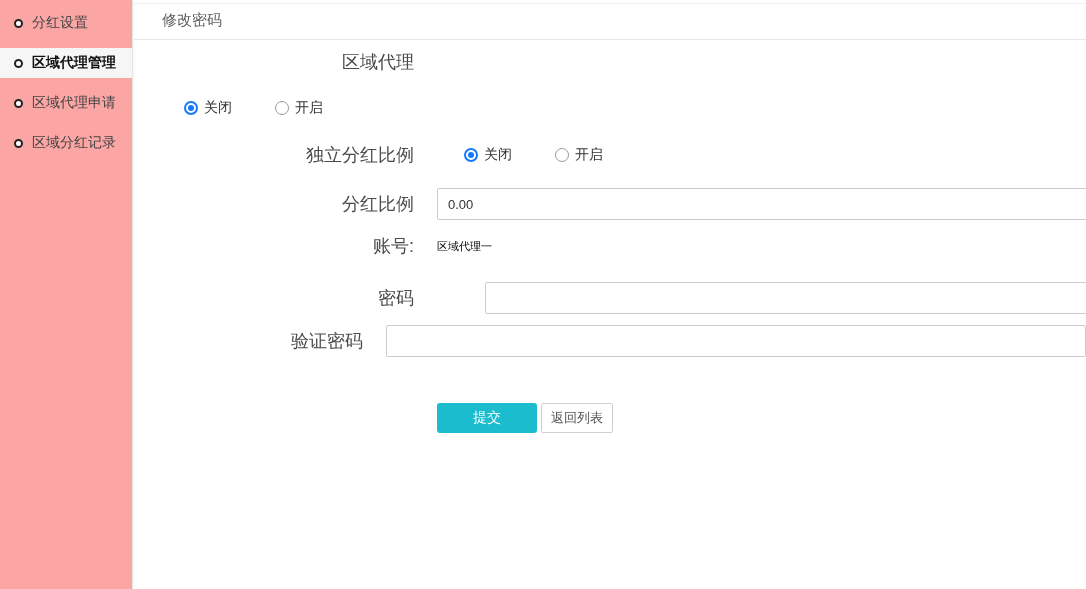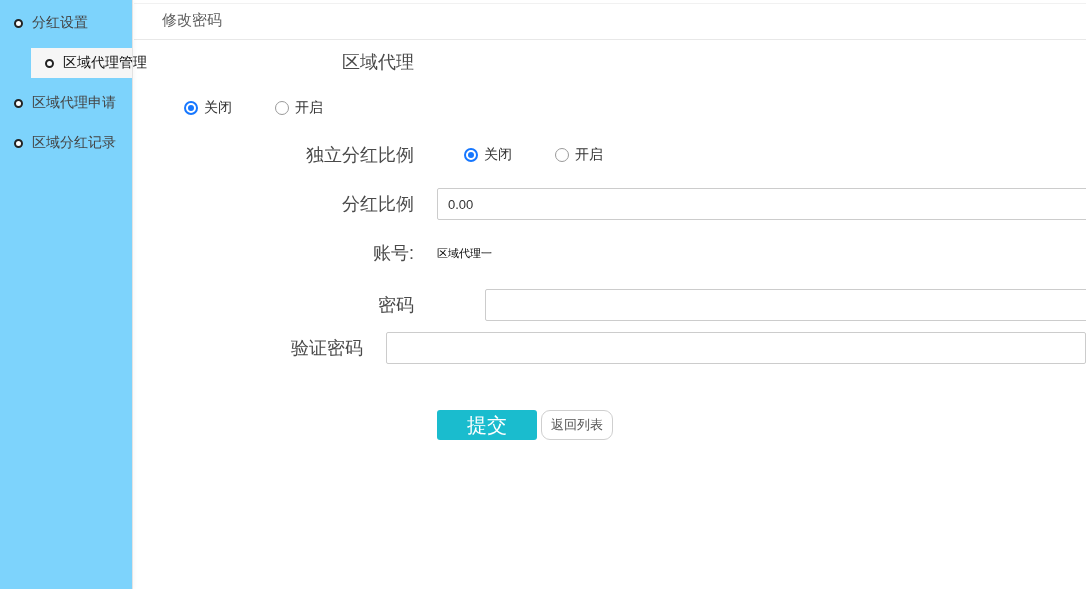--- a/index.html
+++ b/index.html
@@ -14,43 +14,42 @@
   .app {
     position: relative;
     width: 1086px;
     height: 589px;
   }
   
   .sidebar {
     position: absolute;
     left: 0; top: 0; bottom: 0;
     width: 133px;
-    background: #7dd3fc;
+    background: #fca5a5;
     border-right: 1px solid #e3e3e3;
     box-shadow: 1px 0 4px rgba(0,0,0,0.04);
     padding-top: 8px;
     box-sizing: border-box;
     z-index: 2;
   }
   .side-item {
     height: 30px;
     margin-bottom: 10px;
     display: flex;
     align-items: center;
     padding-left: 14px;
     cursor: pointer;
     font-size: 14px;
     color: #444;
     white-space: nowrap;
   }
   .side-item.active {
     background: #f6f6f6;
     color: #111;
-    font-weight: normal;
-    margin-left: 31px;
+    font-weight: bold;
   }
   .circle-icon {
     width: 9px;
     height: 9px;
     border: 2px solid #222;
     border-radius: 50%;
     margin-right: 9px;
     flex: 0 0 auto;
     box-sizing: border-box;
     background: #fff;
@@ -80,21 +79,21 @@
   
   .form-row {
     display: flex;
     align-items: center;
     height: 32px;
   }
   .r1 { margin-top: 6px; }
   .r2 { margin-top: 14px; }
   .r3 { margin-top: 15px; }
   .r4 { margin-top: 17px; }
-  .r5 { margin-top: 17px; }
+  .r5 { margin-top: 10px; }
   .r6 { margin-top: 20px; gap: 48px; }
   .r7 { margin-top: 11px; justify-content: flex-end; }
   .r8 { margin-top: 45px; }
   .form-label {
     width: 280px;
     text-align: right;
     font-size: 18px;
     color: #4a4a4a;
     flex: 0 0 auto;
   }
@@ -155,32 +154,32 @@
     color: #333;
   }
   
   .btn-submit {
     width: 100px;
     height: 30px;
     background: #1abcce;
     color: #ffffff;
     border: none;
     border-radius: 3px;
-    font-size: 20px;
+    font-size: 14px;
     cursor: pointer;
     font-family: "Liberation Sans", "DejaVu Sans", sans-serif;
   }
   .btn-back {
     width: 72px;
     height: 30px;
     margin-left: 4px;
     background: #ffffff;
     color: #555;
     border: 1px solid #cfcfcf;
-    border-radius: 9px;
+    border-radius: 2px;
     font-size: 13px;
     cursor: pointer;
     box-sizing: border-box;
     font-family: "Liberation Sans", "DejaVu Sans", sans-serif;
   }
 </style>
 </head>
 <body>
 
 <div class="app">

